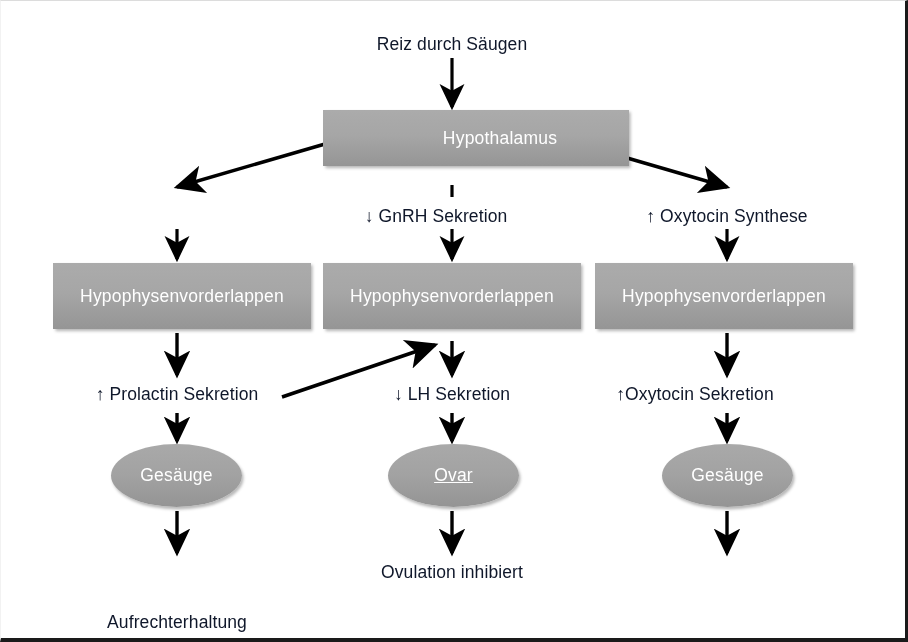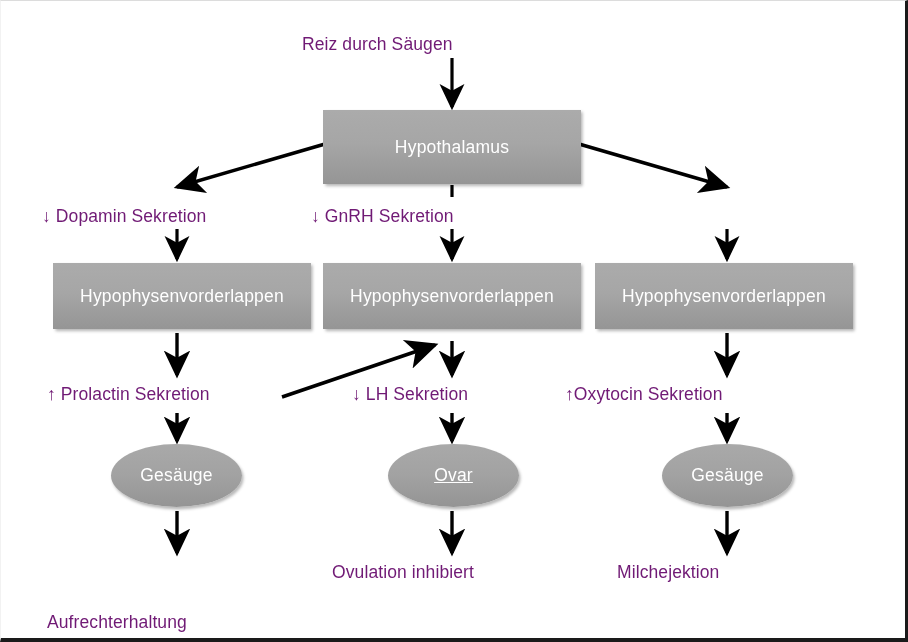--- a/index.html
+++ b/index.html
@@ -26,25 +26,25 @@
     background:linear-gradient(to bottom,#ababab 0%,#a6a6a6 45%,#959595 100%);
     box-shadow:1.5px 2px 3px rgba(0,0,0,.30);
   }
   .node.ellipse{
     border-radius:50%;
     background:linear-gradient(to bottom,#a9a9a9 0%,#a2a2a2 50%,#949494 100%);
     box-shadow:1.5px 2.5px 3px rgba(0,0,0,.28);
   }
   .label{
     position:absolute;
-    color:#701a75;
+    color:#0f172a;
     font-size:17.5px;
     line-height:25px;
     white-space:pre;
-    text-align:left;
+    text-align:center;
     letter-spacing:.1px;
   }
 </style>
 </head>
 <body>
 
 <div id="canvas">
 
   <svg id="svglayer" viewBox="0 0 908 642">
     <defs>
@@ -78,26 +78,26 @@
     <line x1="451" y1="412" x2="451" y2="440" stroke="#000" stroke-width="3.4" marker-end="url(#ah)"></line>
     <line x1="726" y1="412" x2="726" y2="440" stroke="#000" stroke-width="3.4" marker-end="url(#ah)"></line>
 
     <line x1="176" y1="510" x2="176" y2="552" stroke="#000" stroke-width="3.4" marker-end="url(#ah)"></line>
     <line x1="451" y1="510" x2="451" y2="552" stroke="#000" stroke-width="3.4" marker-end="url(#ah)"></line>
     <line x1="726" y1="510" x2="726" y2="552" stroke="#000" stroke-width="3.4" marker-end="url(#ah)"></line>
   </svg>
 
   <div class="label" style="left:301px;top:31px;width:300px;">Reiz durch Säugen</div>
 
-  <div class="node" style="left:322px;top:109px;width:258px;height:74px;">
+  <div class="node" style="left:322px;top:109px;width:258px;height:56px;padding-left:48px;">
     <span>Hypothalamus</span>
   </div>
 
-  <div class="label" style="left:41px;top:203px;width:270px;">↓ Dopamin Sekretion</div>
   <div class="label" style="left:310px;top:203px;width:250px;">↓ GnRH Sekretion</div>
+  <div class="label" style="left:596px;top:203px;width:260px;">↑ Oxytocin Synthese</div>
 
   <div class="node" style="left:52px;top:262px;width:258px;height:66px;">
     <span>Hypophysenvorderlappen</span>
   </div>
   <div class="node" style="left:322px;top:262px;width:258px;height:66px;">
     <span>Hypophysenvorderlappen</span>
   </div>
   <div class="node" style="left:594px;top:262px;width:258px;height:66px;">
     <span>Hypophysenvorderlappen</span>
   </div>
@@ -114,15 +114,14 @@
   </div>
   <div class="node ellipse" style="left:661px;top:443px;width:131px;height:63px;">
     <span>Gesäuge</span>
   </div>
 
   <div class="label" style="left:46px;top:559px;width:260px;">
     <div>Aufrechterhaltung</div>
     
   </div>
   <div class="label" style="left:331px;top:559px;width:240px;">Ovulation inhibiert</div>
-  <div class="label" style="left:616px;top:559px;width:220px;">Milchejektion</div>
 
 </div>
 
 </body></html>

